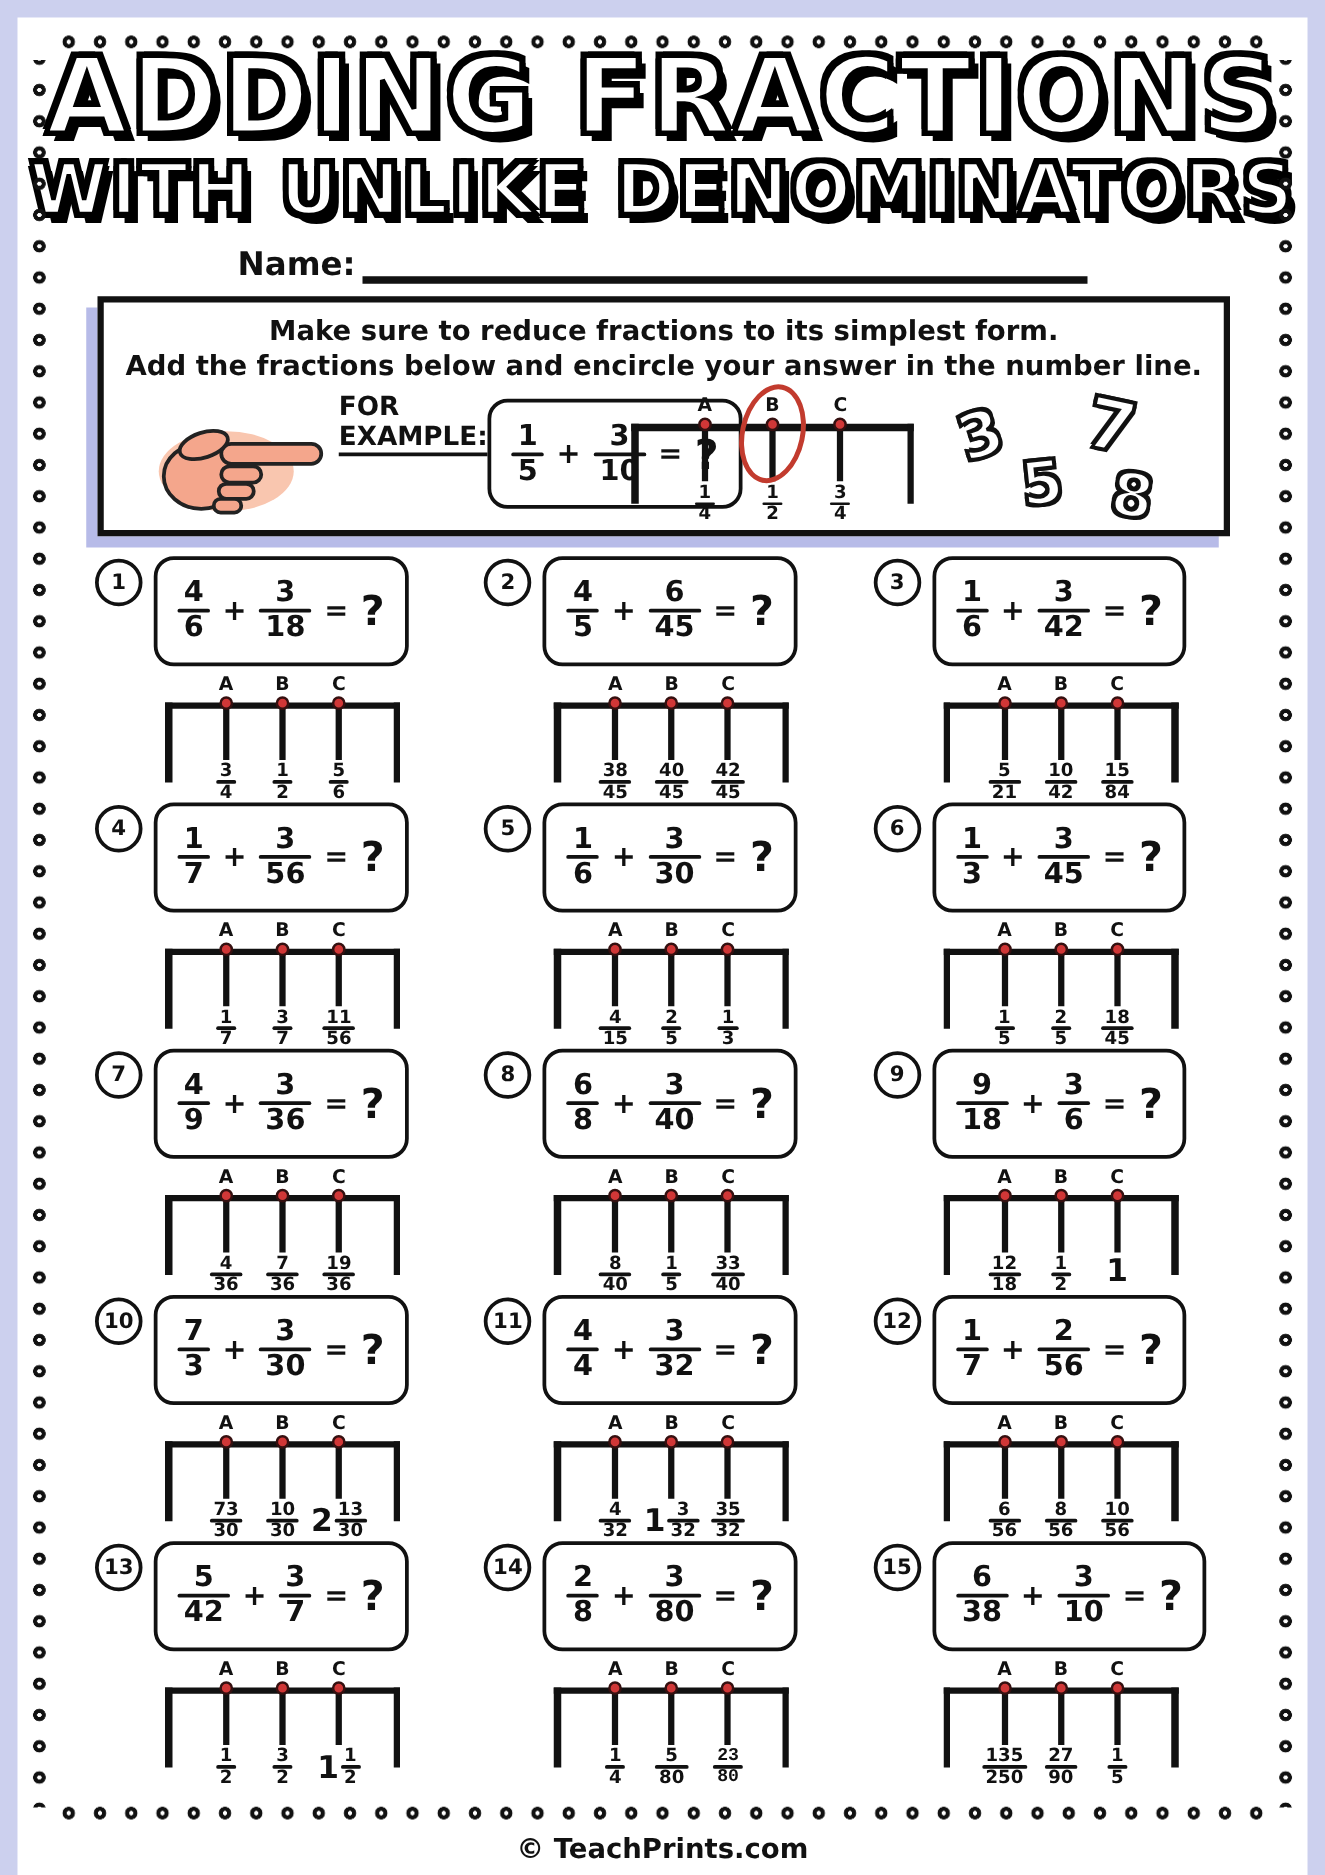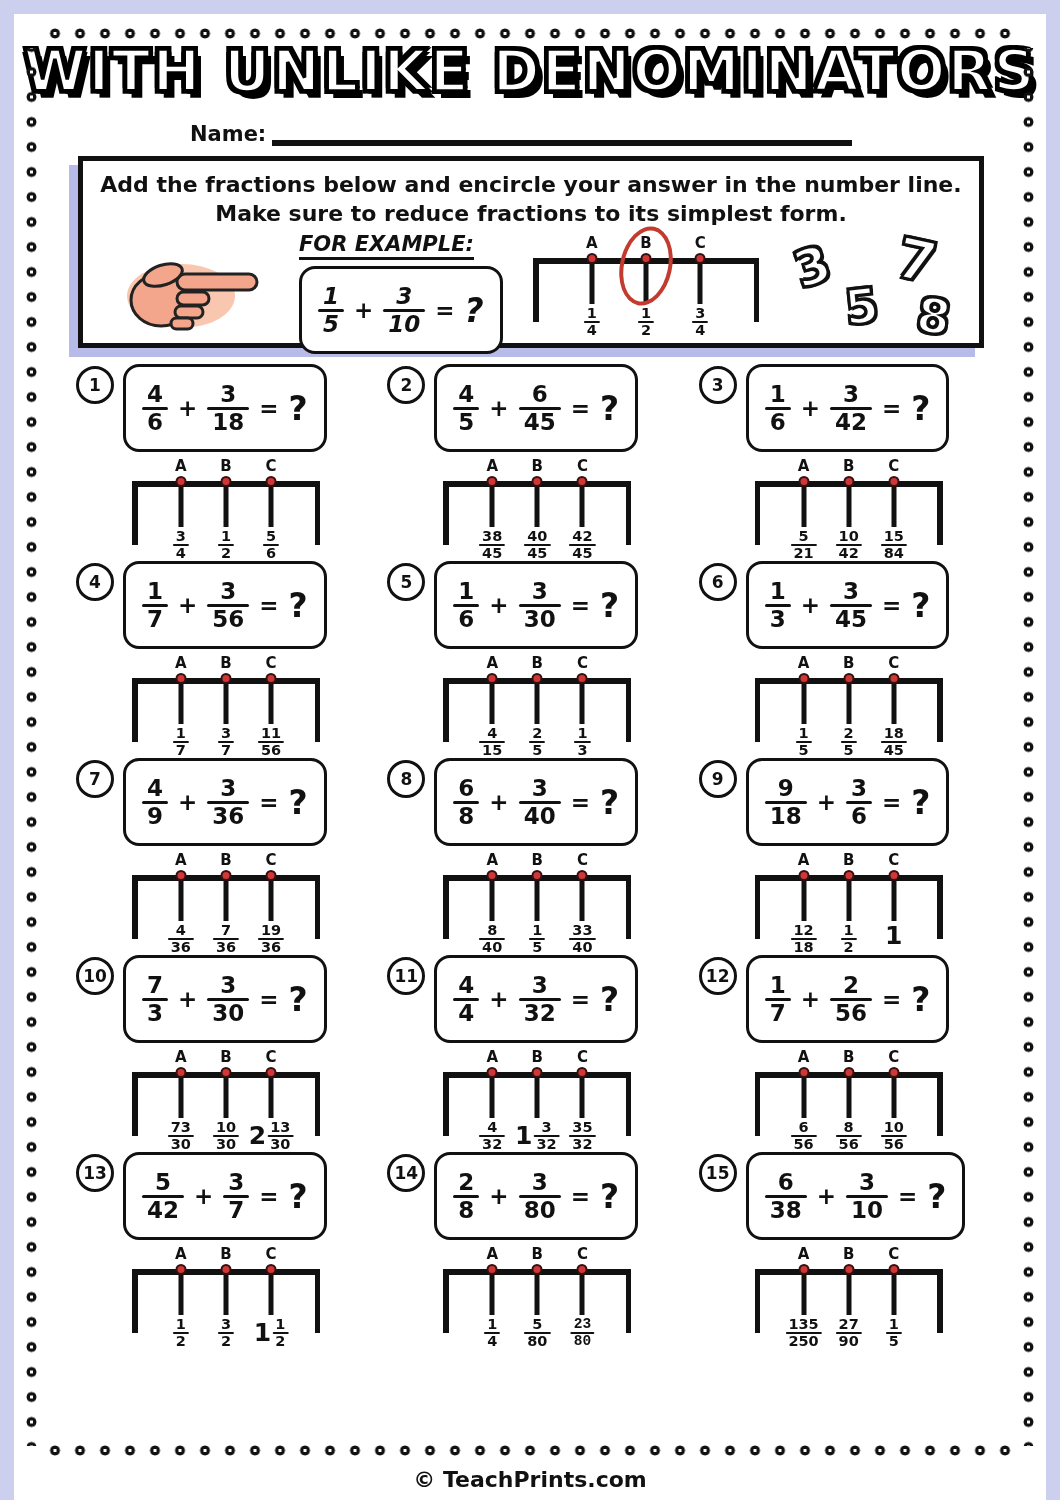--- a/index.html
+++ b/index.html
@@ -34,33 +34,33 @@
     font-weight:bold; color:#fff; letter-spacing:2px;
     -webkit-text-stroke:4px #000;
     text-shadow:-3px -3px 0 #000, 3px -3px 0 #000, -3px 3px 0 #000, 3px 3px 0 #000, 6px 7px 0 #000;
     white-space:nowrap;
   }
   .title1 { font-size:85px; }
   .title2 { font-size:57px; margin-top:6px; -webkit-text-stroke:3.5px #000; }
 
   
   .name-row { display:flex; align-items:flex-end; margin:18px 0 10px 176px; }
-  .name-label { font-size:21px; font-weight:bold; }
+  .name-label { font-size:26px; font-weight:bold; }
   .name-line { width:580px; border-bottom:6px solid #111; margin-left:6px; height:30px; }
 
   
   .instr-box {
     position:relative; margin:6px 62px 16px 64px; background:#fff;
     border:5px solid #111; box-shadow:-9px 9px 0 #b7bbe8;
     padding:10px 14px 10px 14px; height:192px;
   }
   .instr-line { text-align:center; font-size:22px; font-weight:bold; line-height:1.3; }
   .example-row { display:flex; align-items:flex-start; margin-top:4px; padding-left:22px; }
   .hand-wrap { flex:none; margin-top:16px; }
-  .example-col { flex:none; margin-left:32px; width:208px; display:flex; flex-direction:column; align-items:flex-start;font-style:italic; }
+  .example-col { flex:none; margin-left:4px; width:208px; display:flex; flex-direction:row; align-items:flex-start; }
   .for-example { font-size:21px; font-weight:bold; border-bottom:3px solid #111; padding-bottom:1px; }
   .ex-eq { margin-top:6px; }
   .ex-numline-slot { flex:none; margin-left:26px; margin-top:2px; }
   .decor { position:relative; flex:none; width:180px; height:126px; margin-left:34px; margin-top:2px; }
   .decor-num {
     position:absolute; font-weight:bold; color:#fff; -webkit-text-stroke:2.5px #111;
     text-shadow:-2px -2px 0 #111, 2px -2px 0 #111, -2px 2px 0 #111, 2px 2px 0 #111;
   }
   .decor-num:nth-child(1){ font-size:50px; left:2px; top:4px; transform:rotate(-18deg); }
   .decor-num:nth-child(2){ font-size:48px; left:52px; top:44px; transform:rotate(-6deg); }
@@ -116,31 +116,32 @@
 <body>
 
 <div class="page">
 
   <div class="dots dots-h dots-top"></div>
   <div class="dots dots-h dots-bottom"></div>
   <div class="dots dots-v dots-left"></div>
   <div class="dots dots-v dots-right"></div>
 
   <div class="titles">
+    <div class="title1">ADDING FRACTIONS</div>
     <div class="title2">WITH UNLIKE DENOMINATORS</div>
   </div>
 
   <div class="name-row">
     <span class="name-label">Name:</span>
     <span class="name-line"></span>
   </div>
 
   <div class="instr-box">
+    <div class="instr-line">Make sure to reduce fractions to its simplest form.</div>
     <div class="instr-line">Add the fractions below and encircle your answer in the number line.</div>
-    <div class="instr-line">Make sure to reduce fractions to its simplest form.</div>
     <div class="example-row">
       <div class="hand-wrap">
         <svg width="148" height="92" viewBox="0 0 148 92">
           <ellipse cx="62" cy="48" rx="54" ry="32" fill="#f9c6af"></ellipse>
           <ellipse cx="42" cy="52" rx="30" ry="26" fill="#f4a68c" stroke="#222" stroke-width="3"></ellipse>
           <rect x="58" y="26" width="80" height="16" rx="8" fill="#f4a68c" stroke="#222" stroke-width="3"></rect>
           <ellipse cx="44" cy="27" rx="20" ry="10" fill="#f4a68c" stroke="#222" stroke-width="3" transform="rotate(-18 44 27)"></ellipse>
           <rect x="58" y="44" width="32" height="13" rx="6.5" fill="#f4a68c" stroke="#222" stroke-width="3"></rect>
           <rect x="56" y="58" width="28" height="12" rx="6" fill="#f4a68c" stroke="#222" stroke-width="3"></rect>
           <rect x="52" y="70" width="22" height="11" rx="5.5" fill="#f4a68c" stroke="#222" stroke-width="3"></rect>

